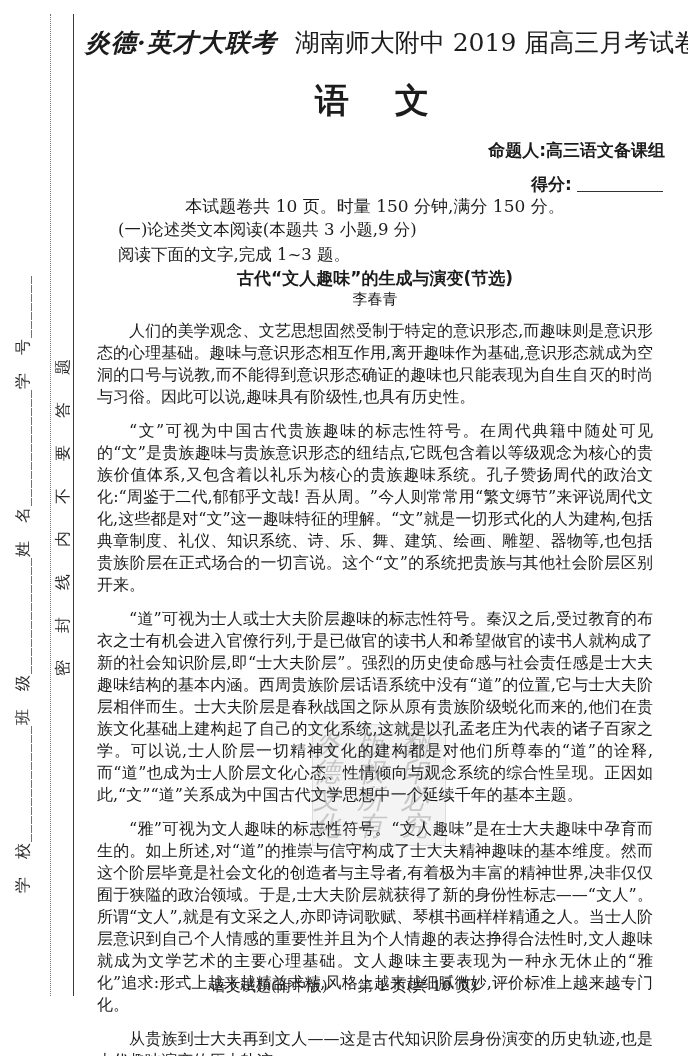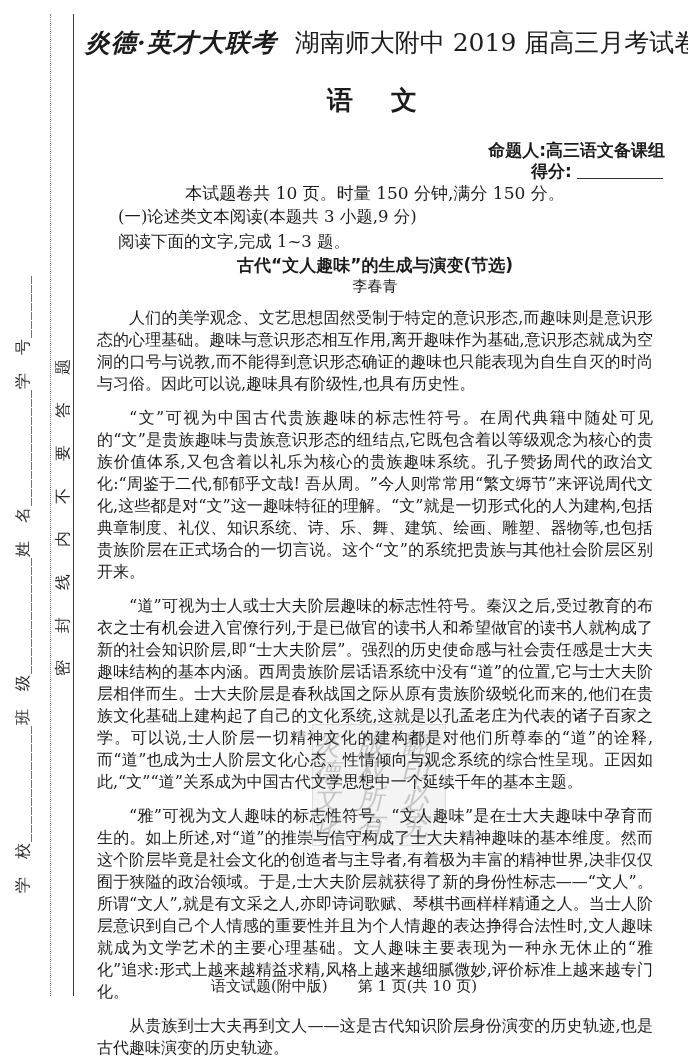--- a/index.html
+++ b/index.html
@@ -22,25 +22,25 @@
   .watermark{
     position:absolute;left:312px;top:724px;width:134px;height:122px;box-sizing:border-box;
     background:#f4f4f4;border:1px solid #dcdcdc;z-index:0;
     display:flex;flex-direction:row;justify-content:space-between;align-items:center;
     padding:6px 0;color:#c6c6c6;font-size:27px;font-style:italic;letter-spacing:2px;line-height:1;
   }
   
   .content{position:absolute;left:85px;top:0;width:580px;z-index:1;}
   .header-title{margin-top:26px;font-size:25px;line-height:34px;text-align:center;white-space:nowrap;}
   .brand{font-weight:bold;font-style:italic;letter-spacing:1px;margin-right:18px;}
-  .subject{margin-top:20px;font-size:26px;line-height:40px;font-weight:bold;text-align:center;
+  .subject{margin-top:20px;font-size:34px;line-height:40px;font-weight:bold;text-align:center;
            font-family:"DejaVu Sans","Liberation Sans",sans-serif;letter-spacing:6px;}
   .setter{margin-top:20px;font-size:17px;line-height:20px;font-weight:bold;text-align:right;
           font-family:"DejaVu Sans","Liberation Sans",sans-serif;}
-  .score-row{position:relative;height:22px;margin-top:0;}
+  .score-row{position:relative;height:22px;margin-top:13px;}
   .score-label{position:absolute;left:446px;top:0;font-size:17px;font-weight:bold;
                font-family:"DejaVu Sans","Liberation Sans",sans-serif;}
   .score-blank{position:absolute;left:492px;right:2px;bottom:3px;height:0;border-bottom:1px solid #333;}
   .exam-info{font-size:17px;line-height:22px;text-align:center;}
   .sec-heading{margin-top:19px;font-size:17px;line-height:25px;font-weight:bold;
                font-family:"DejaVu Sans","Liberation Sans",sans-serif;}
   .sub-line{font-size:16.5px;line-height:25px;text-indent:2em;}
   .passage-title{font-size:17px;line-height:23px;font-weight:bold;text-align:center;
                  font-family:"DejaVu Sans","Liberation Sans",sans-serif;}
   .author{font-size:15px;line-height:18px;text-align:center;}

